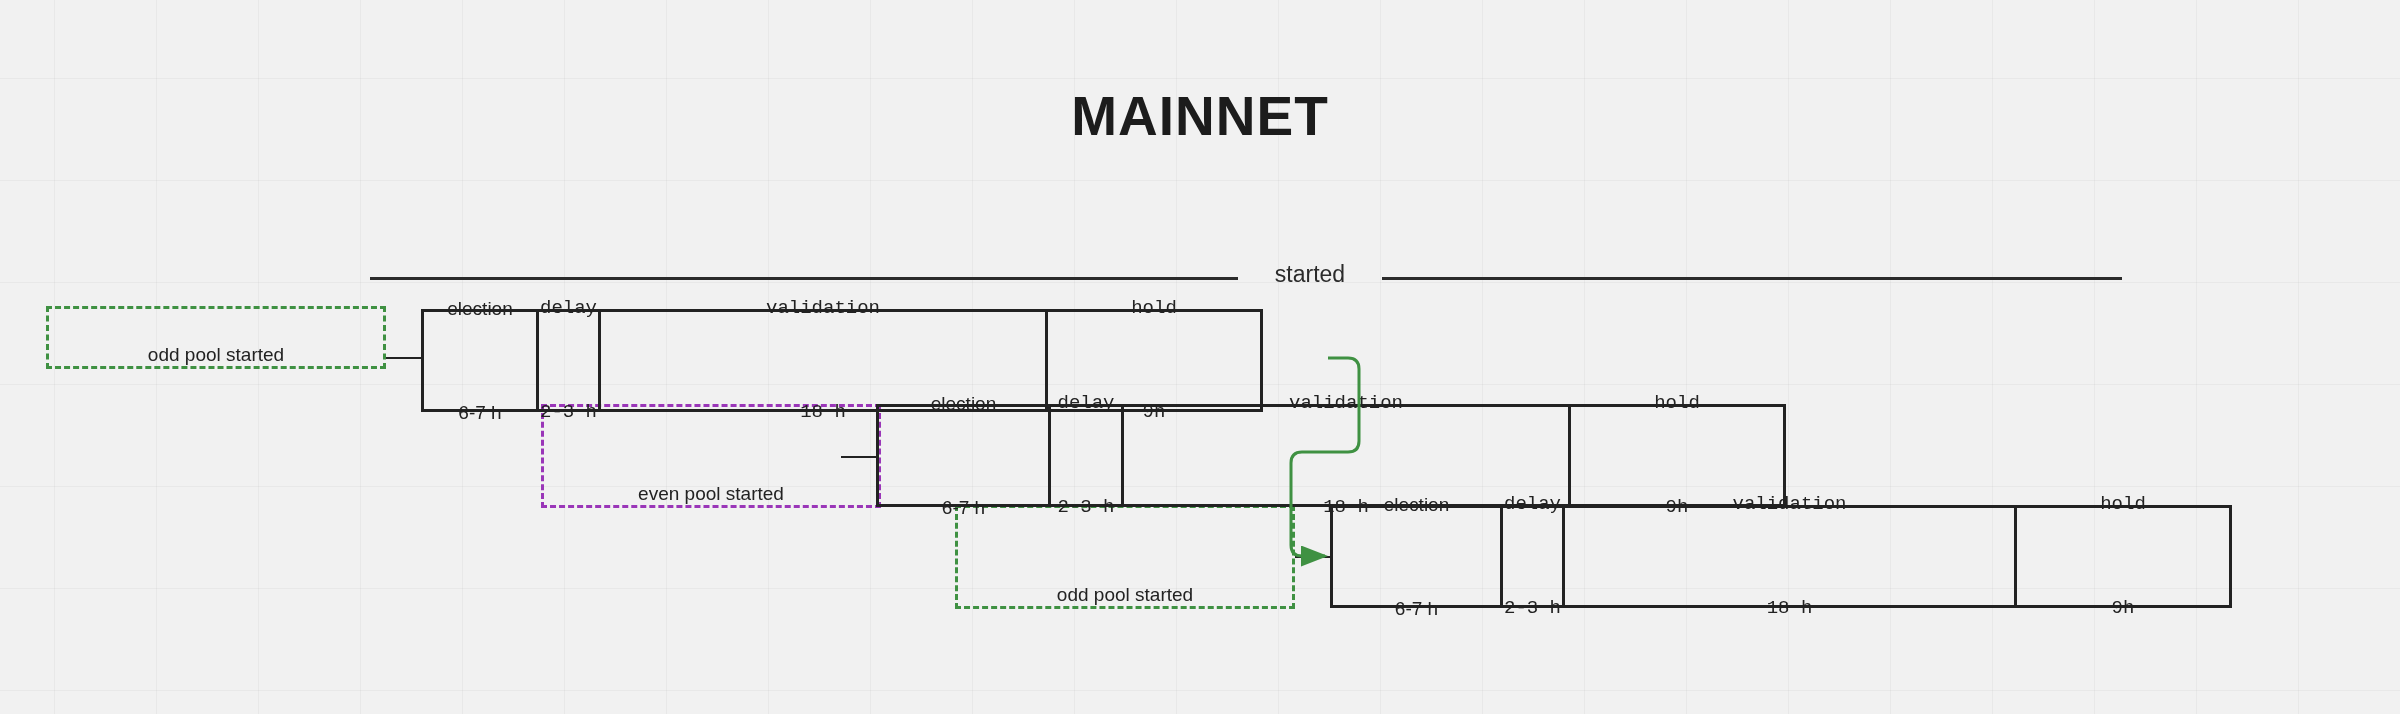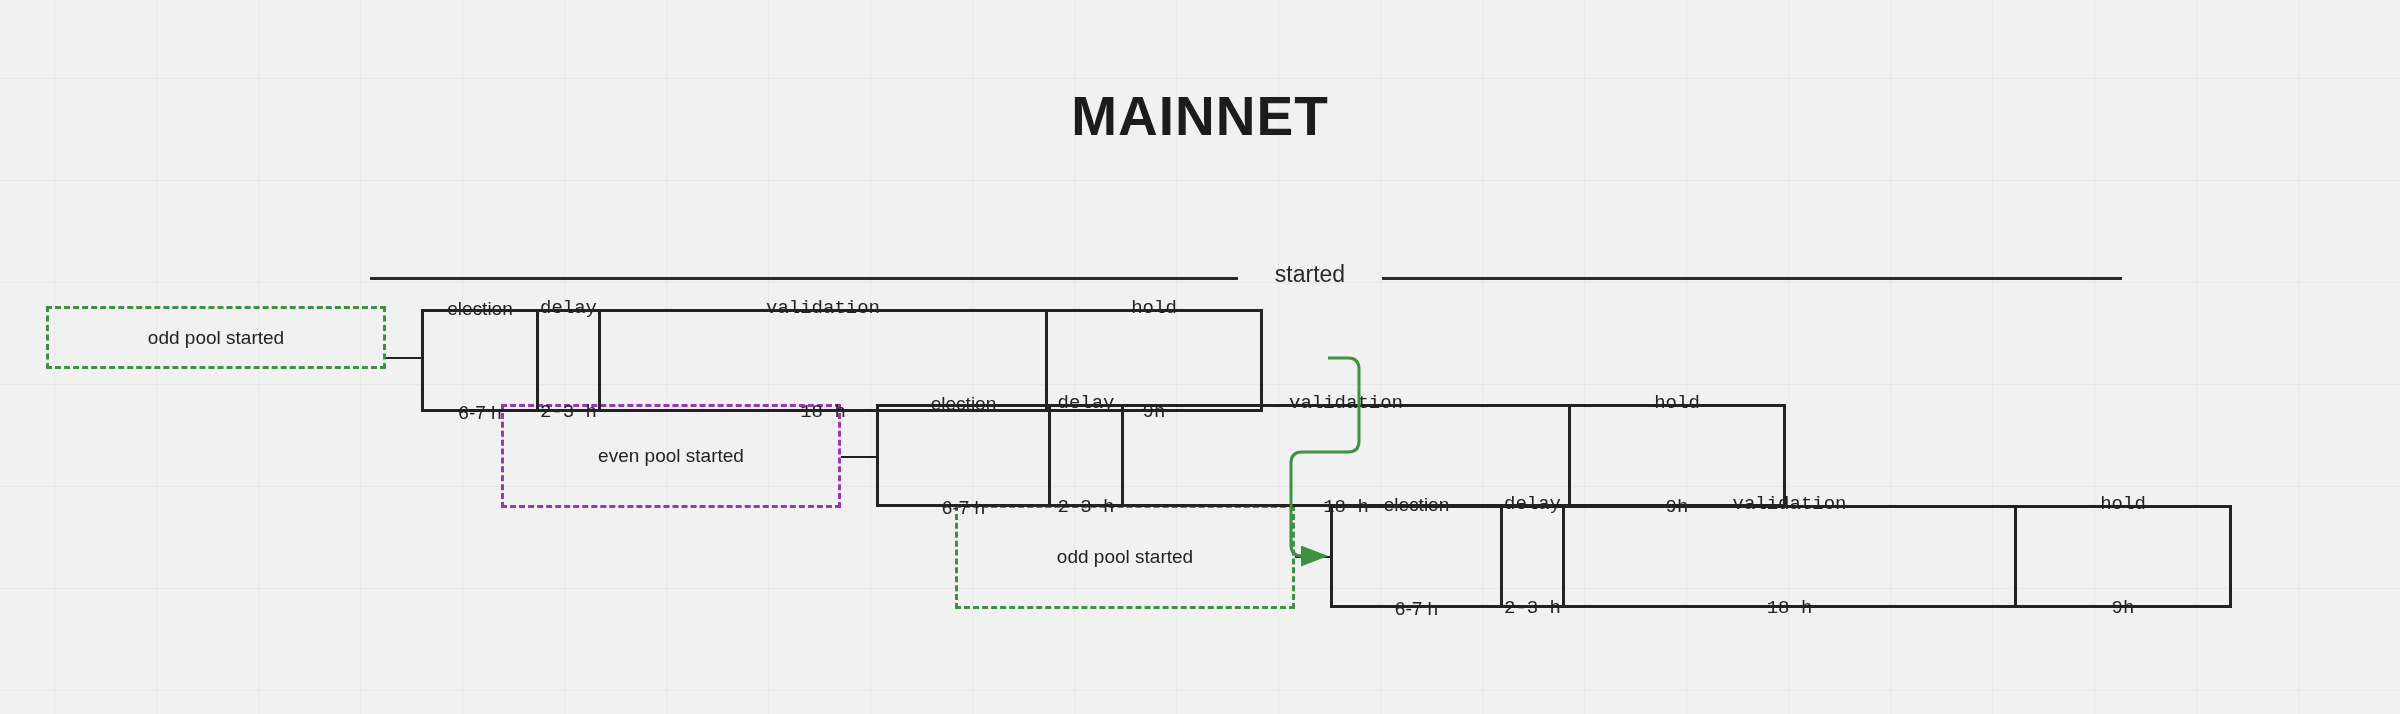--- a/index.html
+++ b/index.html
@@ -81,28 +81,28 @@
 
   #row1 { left: 421px;  top: 309px; }
   #row2 { left: 876px;  top: 404px; }
   #row3 { left: 1330px; top: 505px; }
 
   
   .dbox {
     position: absolute;
     box-sizing: border-box;
     display: flex;
-    align-items: center;
+    align-items: flex-end;
     justify-content: center;
     font-size: 19px;
     color: #222222;
     background: transparent;
   }
   .dbox.green  { border: 3px dashed #3f9142; }
-  .dbox.purple { border: 3px dashed #9a36b8; }
+  .dbox.purple { border: 3px dashed #9a36b8; margin-left: 40px; }
 
   #dbox1 { left: 46px;  top: 306px; width: 340px; height: 63px; }
   #dbox2 { left: 501px; top: 404px; width: 340px; height: 104px; }
   #dbox3 { left: 955px; top: 505px; width: 340px; height: 104px; }
 
   
   .stub {
     position: absolute;
     height: 0;
     border-top: 2px solid #222222;

